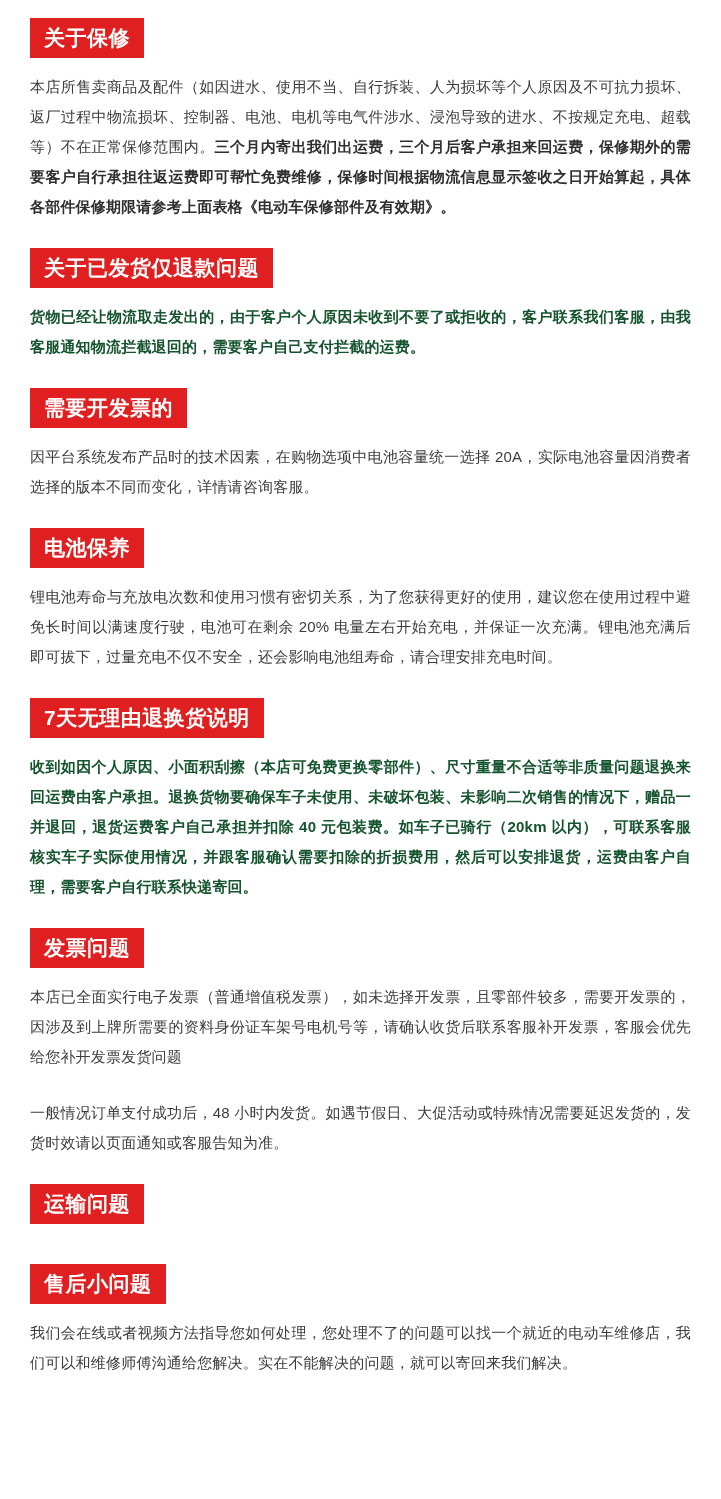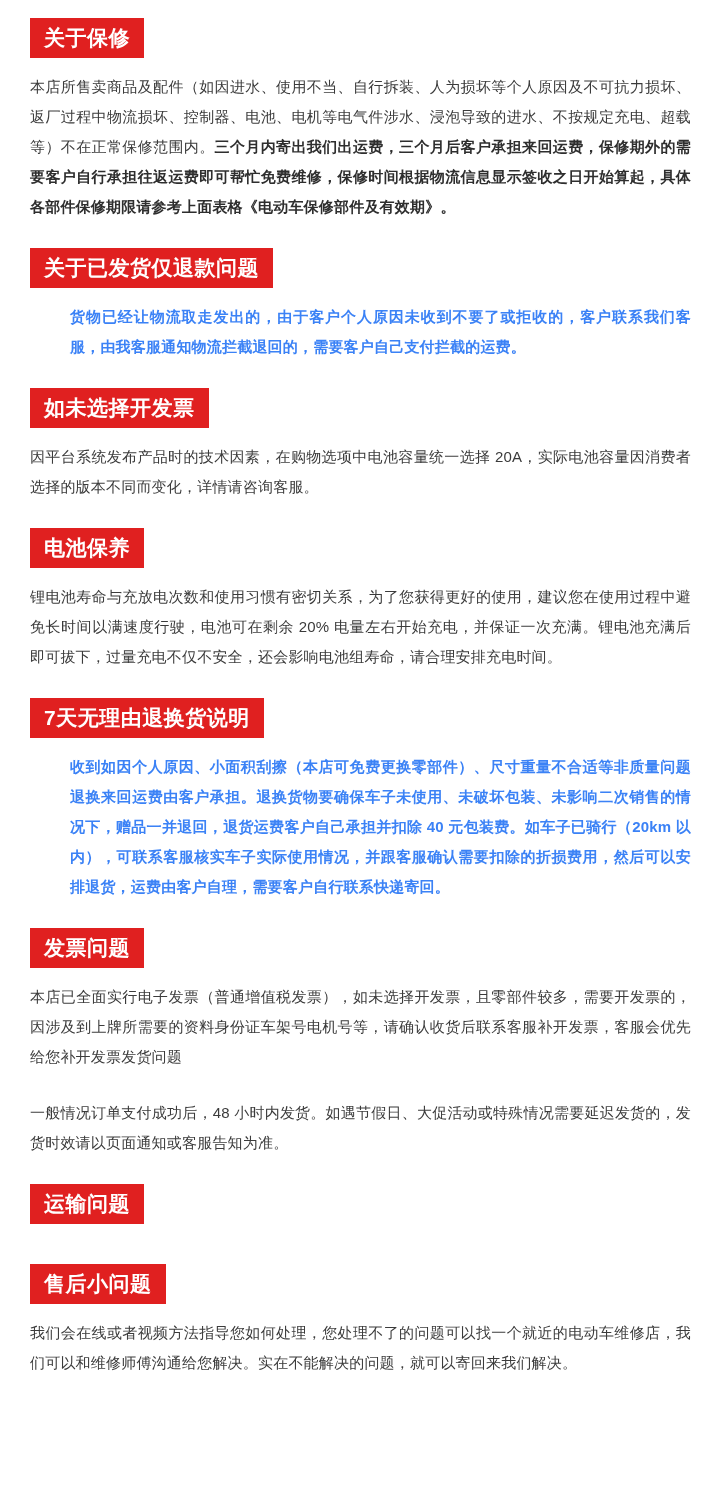--- a/index.html
+++ b/index.html
@@ -39,36 +39,35 @@
   .body-text {
     font-size: 15px;
     line-height: 2.0;
     color: #3b3b3b;
     text-align: justify;
     margin: 0;
     letter-spacing: 0.2px;
   }
   .body-text.bold {
     font-weight: bold;
-    color: #3b82f6;
-    margin-left: 40px;
+    color: #14532d;
   }
   .body-text.mixed b {
     font-weight: bold;
     color: #2e2e2e;
   }
 </style>
 </head>
 <body>
 
 <div class="page">
   <div id="sections-root">
       <div class="section"><div class="heading">关于保修</div><p class="body-text mixed"><span>本店所售卖商品及配件（如因进水、使用不当、自行拆装、人为损坏等个人原因及不可抗力损坏、返厂过程中物流损坏、控制器、电池、电机等电气件涉水、浸泡导致的进水、不按规定充电、超载等）不在正常保修范围内。</span><b>三个月内寄出我们出运费，三个月后客户承担来回运费，保修期外的需要客户自行承担往返运费即可帮忙免费维修，保修时间根据物流信息显示签收之日开始算起，具体各部件保修期限请参考上面表格《电动车保修部件及有效期》。</b></p></div>
       <div class="section"><div class="heading">关于已发货仅退款问题</div><p class="body-text bold"><span>货物已经让物流取走发出的，由于客户个人原因未收到不要了或拒收的，客户联系我们客服，由我客服通知物流拦截退回的，需要客户自己支付拦截的运费。</span></p></div>
-      <div class="section"><div class="heading">如未选择开发票</div><p class="body-text"><span>因平台系统发布产品时的技术因素，在购物选项中电池容量统一选择 20A，实际电池容量因消费者选择的版本不同而变化，详情请咨询客服。</span></p></div>
+      <div class="section"><div class="heading">需要开发票的</div><p class="body-text"><span>因平台系统发布产品时的技术因素，在购物选项中电池容量统一选择 20A，实际电池容量因消费者选择的版本不同而变化，详情请咨询客服。</span></p></div>
       <div class="section"><div class="heading">电池保养</div><p class="body-text"><span>锂电池寿命与充放电次数和使用习惯有密切关系，为了您获得更好的使用，建议您在使用过程中避免长时间以满速度行驶，电池可在剩余 20% 电量左右开始充电，并保证一次充满。锂电池充满后即可拔下，过量充电不仅不安全，还会影响电池组寿命，请合理安排充电时间。</span></p></div>
       <div class="section"><div class="heading">7天无理由退换货说明</div><p class="body-text bold"><span>收到如因个人原因、小面积刮擦（本店可免费更换零部件）、尺寸重量不合适等非质量问题退换来回运费由客户承担。退换货物要确保车子未使用、未破坏包装、未影响二次销售的情况下，赠品一并退回，退货运费客户自己承担并扣除 40 元包装费。如车子已骑行（20km 以内），可联系客服核实车子实际使用情况，并跟客服确认需要扣除的折损费用，然后可以安排退货，运费由客户自理，需要客户自行联系快递寄回。</span></p></div>
       <div class="section"><div class="heading">发票问题</div><p class="body-text"><span>本店已全面实行电子发票（普通增值税发票），如未选择开发票，且零部件较多，需要开发票的，因涉及到上牌所需要的资料身份证车架号电机号等，请确认收货后联系客服补开发票，客服会优先给您补开发票发货问题</span></p></div>
       <div class="section"><p class="body-text"><span>一般情况订单支付成功后，48 小时内发货。如遇节假日、大促活动或特殊情况需要延迟发货的，发货时效请以页面通知或客服告知为准。</span></p></div>
       <div class="section"><div class="heading">运输问题</div></div>
       <div class="section"><div class="heading">售后小问题</div><p class="body-text"><span>我们会在线或者视频方法指导您如何处理，您处理不了的问题可以找一个就近的电动车维修店，我们可以和维修师傅沟通给您解决。实在不能解决的问题，就可以寄回来我们解决。</span></p></div>
     </div>
 </div>
 
 </body></html>

